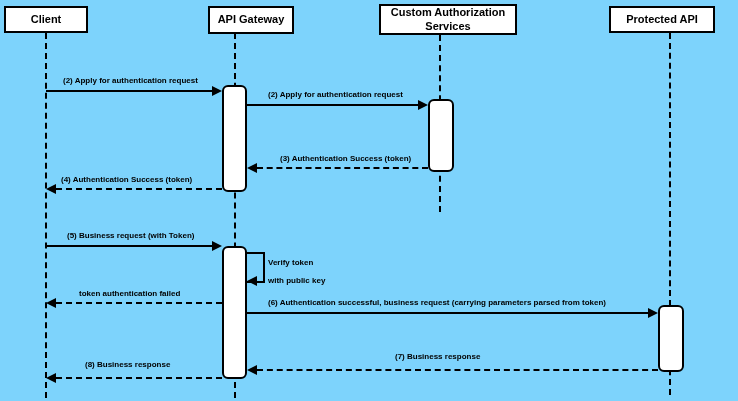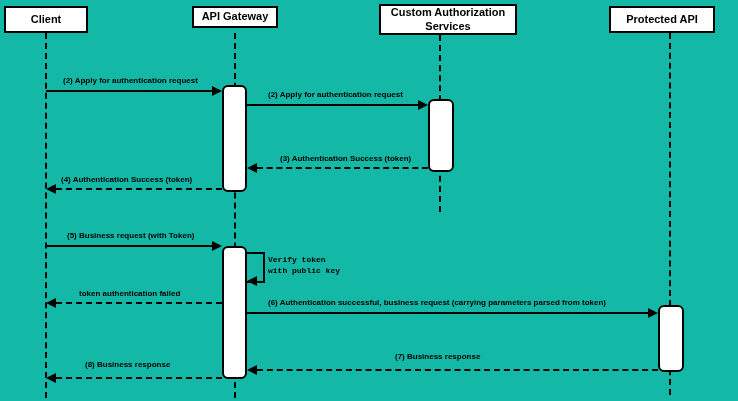--- a/index.html
+++ b/index.html
@@ -1,17 +1,17 @@
 <!DOCTYPE html>
 <html><head>
 <meta charset="utf-8">
 <style>
   html,body{margin:0;padding:0;background:#ffffff;}
   #canvas{
-    position:relative;width:738px;height:401px;background:#14b8a6;overflow:hidden;
+    position:relative;width:738px;height:401px;background:#7dd3fc;overflow:hidden;
     font-family:"Liberation Sans",sans-serif;color:#000;
   }
   .pbox{
     position:absolute;border:2px solid #000;background:#fff;box-sizing:border-box;
     display:flex;align-items:center;justify-content:center;text-align:center;
     font-weight:bold;font-size:11px;line-height:1.25;white-space:pre-line;
   }
   .lifeline{position:absolute;width:0;border-left:2px dashed #000;}
   .activation{
     position:absolute;box-sizing:border-box;background:#fff;
@@ -19,38 +19,38 @@
   }
   .mline{position:absolute;height:0;box-sizing:border-box;}
   .solid{border-top:2px solid #000;}
   .dashed{border-top:2px dashed #000;}
   .arr{position:absolute;width:0;height:0;border-top:5px solid transparent;border-bottom:5px solid transparent;}
   .arr-r{border-left:10px solid #000;}
   .arr-l{border-right:10px solid #000;}
   .mlabel{
     position:absolute;font-size:8px;font-weight:bold;white-space:nowrap;line-height:10px;
   }
-  .multiline{white-space:pre-line;line-height:11px;font-family:Liberation Mono, monospace;}
+  .multiline{white-space:pre-line;line-height:18px;}
   .selfloop{
     position:absolute;box-sizing:border-box;
     border:2px solid #000;border-left:none;background:transparent;
   }
   .note{
     position:absolute;font-size:8px;font-weight:bold;white-space:pre-line;line-height:10.5px;
   }
 </style>
 </head>
 <body>
 
 <div id="canvas">
 
   <div class="pbox" style="left:4px;top:6px;width:84px;height:27px">
     <span>Client</span>
   </div>
-  <div class="pbox" style="left:192px;top:6px;width:86px;height:22px">
+  <div class="pbox" style="left:208px;top:6px;width:86px;height:28px">
     <span>API Gateway</span>
   </div>
   <div class="pbox" style="left:379px;top:4px;width:138px;height:31px">
     <span>Custom Authorization
 Services</span>
   </div>
   <div class="pbox" style="left:609px;top:6px;width:106px;height:27px">
     <span>Protected API</span>
   </div>
 

